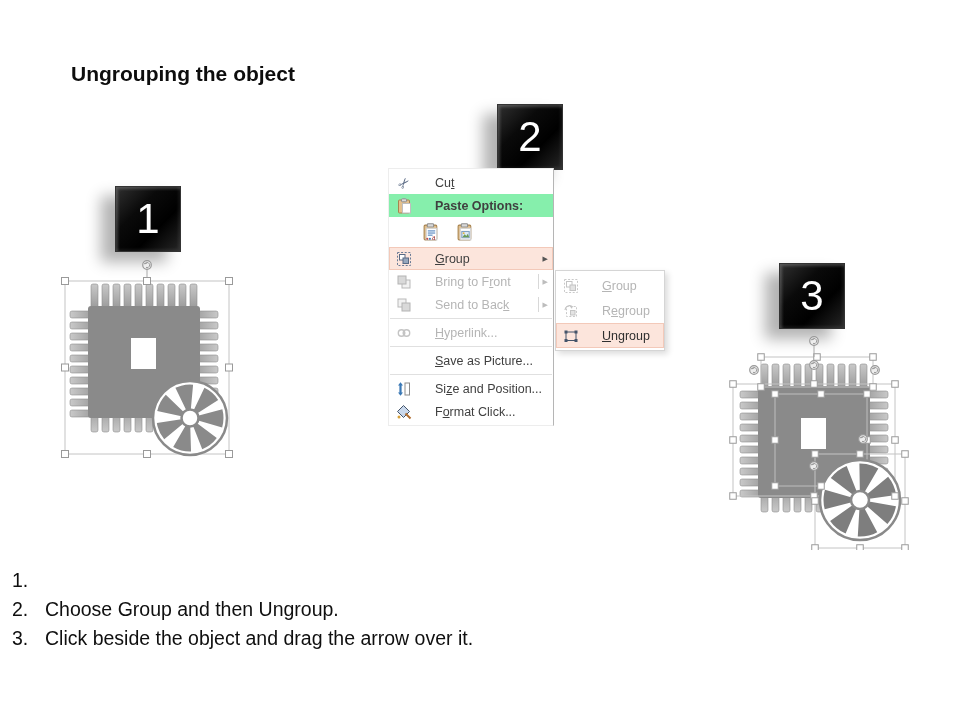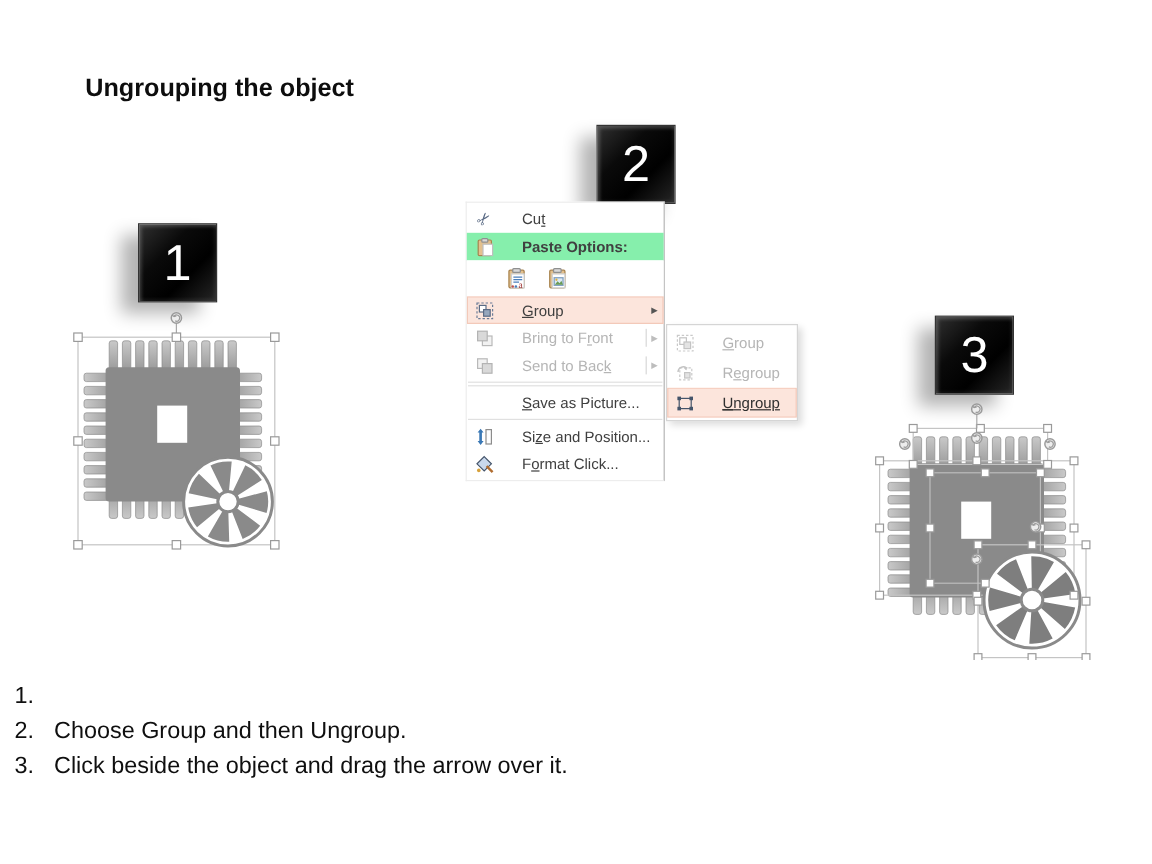--- a/index.html
+++ b/index.html
@@ -34,21 +34,21 @@
   .paste-label{font-weight:700;color:#404040;}
   .paste-btns{height:30px;display:flex;align-items:center;padding-left:30px;gap:9px;background:#fff;}
   .pbtn{width:25px;height:25px;display:flex;align-items:center;justify-content:center;}
   .cutg{font-family:"DejaVu Sans",sans-serif;font-size:14px;color:#5b6b85;display:inline-block;transform:rotate(-50deg);}
 
   
   .submenu{position:absolute;left:555px;top:270px;width:110px;background:#fff;border:1px solid #d5d5d5;
            box-shadow:3px 3px 6px rgba(0,0,0,.14);padding:2px 0;box-sizing:border-box;}
   .srow{height:25px;display:flex;align-items:center;padding:0 6px 0 3px;font-size:12.5px;color:#3f3f3f;}
   .srow.dis{color:#b5b5b5;}
-  .srow.hl{background:#fce5dc;box-shadow:inset 0 0 0 1px #f3c9b9;color:#2f2f2f;text-decoration:underline;}
+  .srow.hl{background:#fce5dc;box-shadow:inset 0 0 0 1px #f3c9b9;color:#2f2f2f;}
 
   
   .g1{position:absolute;left:58px;top:256px;}
   .g3{position:absolute;left:723px;top:332px;}
 
   
   .instructions{position:absolute;left:12px;top:566px;font-size:19.5px;color:#0f0f0f;}
   .iline{display:flex;line-height:29px;}
   .inum{width:33px;}
 </style>
@@ -243,20 +243,30 @@
         <svg width="16" height="16" viewBox="0 0 16 16">
             <rect x="2" y="2" width="8" height="8" fill="#f2f2f2" stroke="#b9b9b9"></rect>
             <rect x="6" y="6" width="8" height="8" fill="#d9d9d9" stroke="#b3b3b3"></rect>
           </svg>
       </span>
       <span class="mlab"><span>Send to Bac</span><u>k</u><span></span></span>
       <span class="pipe"></span>
       <span class="arr">▶</span>
     </div>
     <div class="msep"></div>
+    <div class="mrow dis">
+      <span class="mic">
+        <svg width="16" height="16" viewBox="0 0 16 16">
+            <circle cx="5.5" cy="8" r="3.2" fill="none" stroke="#c4c4c4" stroke-width="1.4"></circle>
+            <circle cx="10.5" cy="8" r="3.2" fill="none" stroke="#c4c4c4" stroke-width="1.4"></circle>
+            <line x1="6.8" y1="8" x2="9.2" y2="8" stroke="#c4c4c4" stroke-width="1.4"></line>
+          </svg>
+      </span>
+      <span class="mlab"><span></span><u>H</u><span>yperlink...</span></span>
+    </div>
     <div class="msep"></div>
     <div class="mrow">
       <span class="mic"></span>
       <span class="mlab"><span></span><u>S</u><span>ave as Picture...</span></span>
     </div>
     <div class="msep"></div>
     <div class="mrow">
       <span class="mic">
         <svg width="16" height="16" viewBox="0 0 16 16">
             <rect x="9" y="2" width="4.5" height="12" fill="#fff" stroke="#8c8c8c"></rect>

